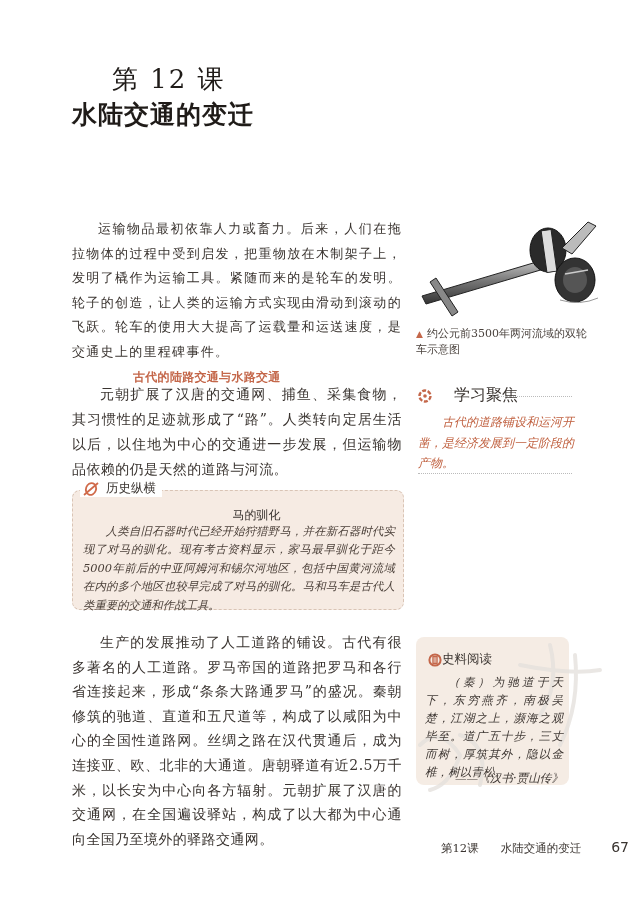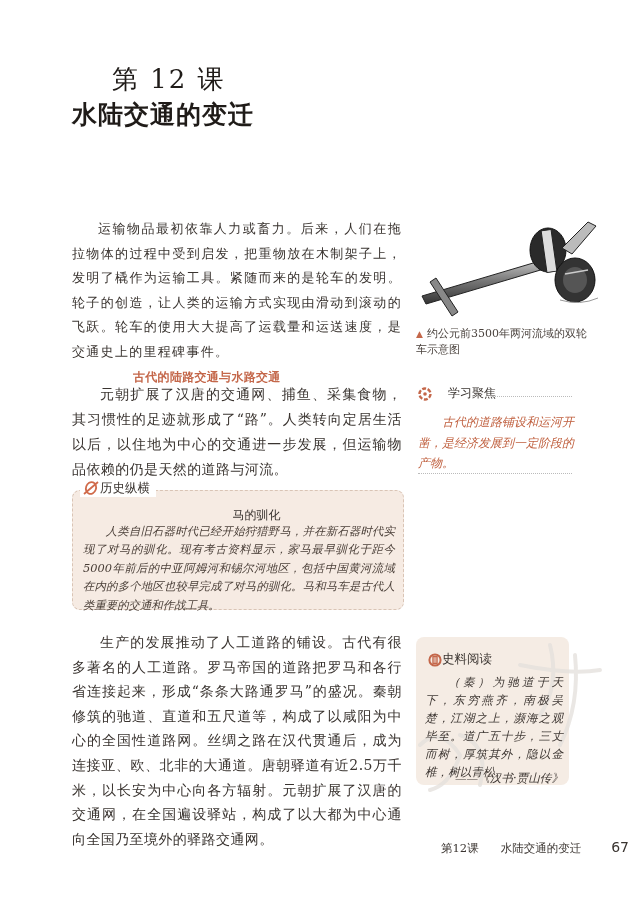--- a/index.html
+++ b/index.html
@@ -32,43 +32,43 @@
       font-family: "DejaVu Sans", sans-serif; font-weight: bold;
       font-size: 12px; color: #c4674a; letter-spacing: 0.3px; margin-left: 36px;
     }
     
     .hist-box {
       position: absolute; left: 72px; top: 490px; width: 332px; height: 120px;
       background: #f6ebe3; border: 1px dashed #d9c4b5; border-radius: 8px;
     }
     .hist-head {
       position: absolute; left: 80px; top: 480px; background: #ffffff;
-      padding: 0 6px 0 2px; display: flex; align-items: flex-start; gap: 0;
+      padding: 0 6px 0 2px; display: flex; align-items: flex-end; gap: 6px;
       font-family: "DejaVu Sans", sans-serif; font-size: 12.5px; color: #3a3430;
     }
     .hist-title {
       position: absolute; left: 72px; top: 507px; width: 369px; text-align: center;
       font-family: "DejaVu Sans", sans-serif; font-size: 12px; color: #3a3430;
     }
     .hist-body {
       position: absolute; left: 83px; top: 522px; width: 312px;
       font-size: 11.4px; line-height: 18.4px; text-indent: 2em;
       color: #4a3f38; text-align: justify; font-style: italic;
     }
     
     .cart-img { position: absolute; left: 420px; top: 208px; width: 185px; height: 112px; }
     .caption {
       position: absolute; left: 416px; top: 326px; width: 175px;
       font-size: 11px; line-height: 16px; color: #4a423d;
     }
     .caption .tri { color: #c4674a; font-size: 9px; margin-right: 4px; }
     
     .focus-head {
-      position: absolute; left: 418px; top: 385px; display: flex; align-items: center; gap: 16px;
-      font-family: "DejaVu Sans", sans-serif; font-size: 12px; color: #3a3430;
+      position: absolute; left: 418px; top: 385px; display: flex; align-items: center; gap: 22px;
+      font-family: "DejaVu Sans", sans-serif; font-size: 16px; color: #3a3430;
     }
     .focus-line-top { position: absolute; left: 492px; top: 396px; width: 80px; border-top: 1px dotted #bbb; }
     .focus-body {
       position: absolute; left: 418px; top: 412px; width: 156px;
       font-size: 12px; line-height: 20.5px; color: #c0603f; text-indent: 2em; font-style: italic;
     }
     .focus-line-bot { position: absolute; left: 418px; top: 473px; width: 154px; border-top: 1px dotted #bbb; }
     
     .source-box {
       position: absolute; left: 416px; top: 637px; width: 153px; height: 148px;

